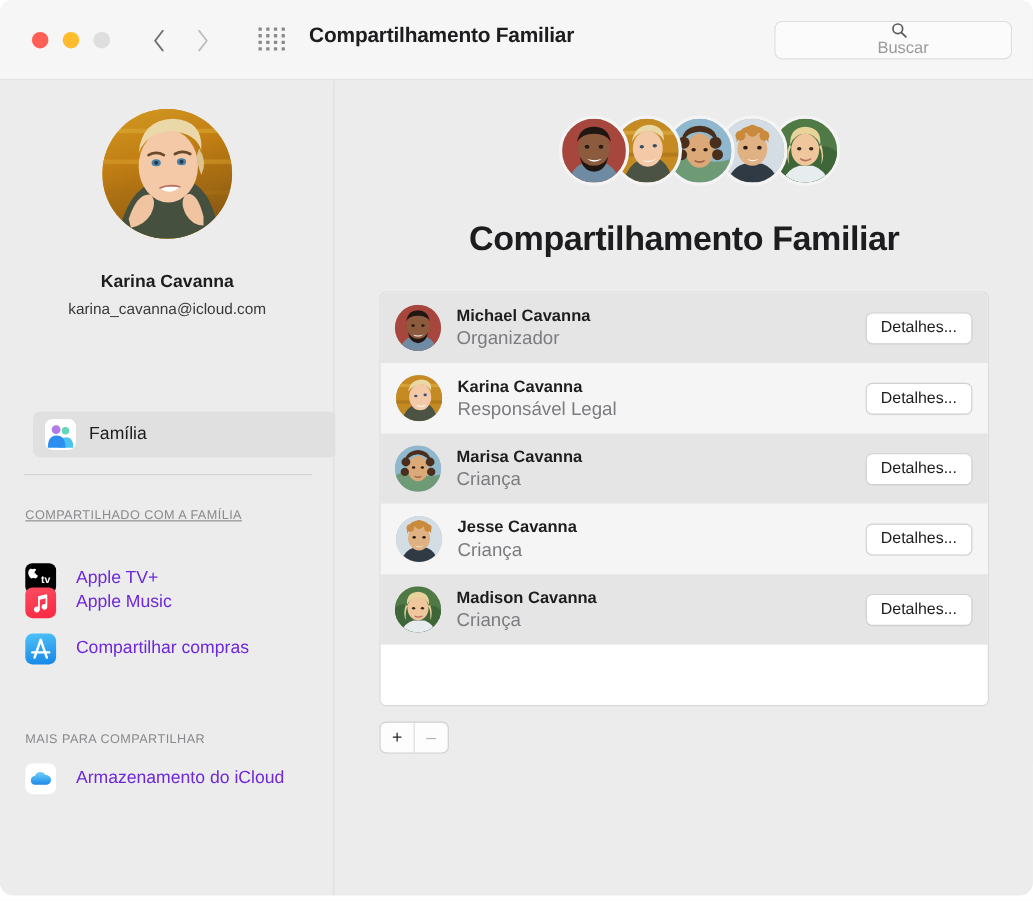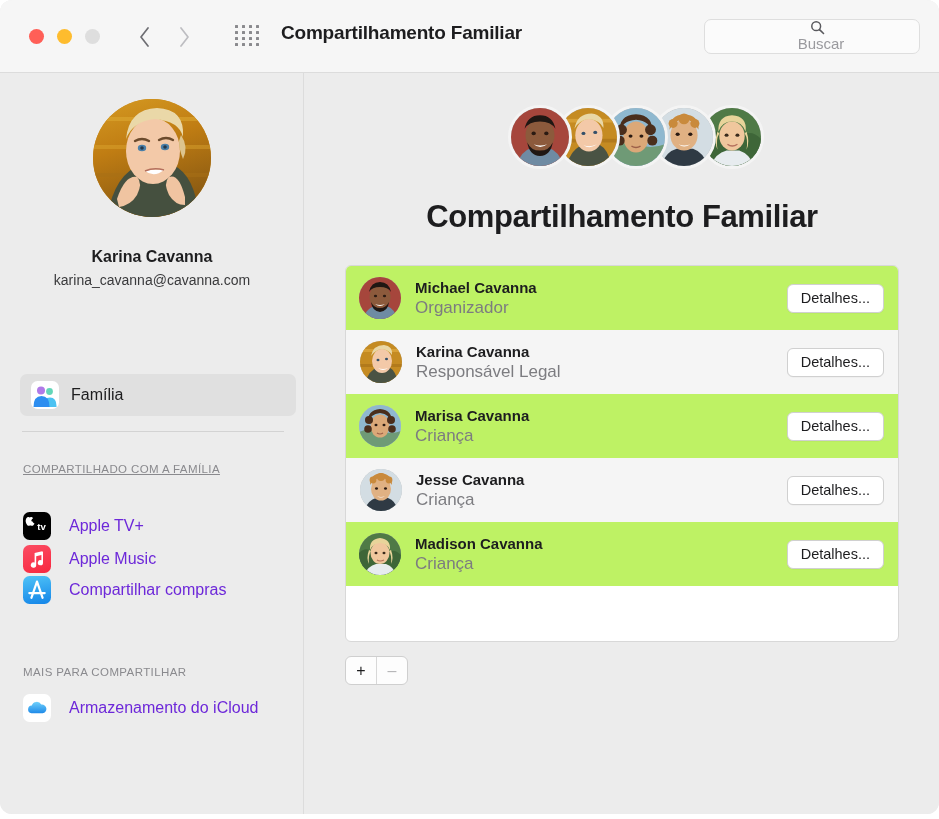--- a/index.html
+++ b/index.html
@@ -134,21 +134,21 @@
     position: absolute;
     top: 199px;
     left: 0; width: 304px;
     text-align: center;
     font-size: 14px;
     color: #3a3a3c;
   }
 
   #family-row {
     position: absolute;
-    left: 20px;
+    left: 30px;
     top: 301px;
     width: 276px;
     height: 42px;
     border-radius: 7px;
     background: #e0e0e0;
     display: flex;
     align-items: center;
     box-sizing: border-box;
     padding-left: 11px;
   }
@@ -251,21 +251,21 @@
   }
   .member-row {
     position: relative;
     height: 64px;
     display: flex;
     align-items: center;
     box-sizing: border-box;
     padding-left: 14px;
   }
   .member-row.alt { background: #f5f5f5; }
-  .member-row.plain { background: #bef264; padding-left: 13px; }
+  .member-row.plain { background: #e5e5e5; padding-left: 13px; }
   .member-av {
     width: 42px; height: 42px;
     border-radius: 50%;
     overflow: hidden;
     flex: 0 0 auto;
     background: #bbb;
   }
   .member-text {
     margin-left: 14px;
     flex: 1 1 auto;
@@ -403,21 +403,21 @@
         <path d="M42 42 Q49 38 56 42" fill="none" stroke="#6b4a2c" stroke-width="2.4" stroke-linecap="round"></path>
         <path d="M66 41 Q73 37 80 41" fill="none" stroke="#6b4a2c" stroke-width="2.4" stroke-linecap="round"></path>
         <path d="M52 72 Q61 79 71 71 Q62 70 52 72 Z" fill="#fff"></path>
         <path d="M52 72 Q61 68 71 71" fill="none" stroke="#b5705d" stroke-width="1.6"></path>
         <path d="M24 100 Q32 76 44 78 Q50 84 44 96 Q38 106 26 108 Z" fill="#f0c4a1"></path>
         <path d="M92 98 Q86 74 76 78 Q70 84 76 96 Q82 106 92 106 Z" fill="#f0c4a1"></path>
       </svg>
     </div>
 
     <div id="user-name">Karina Cavanna</div>
-    <div id="user-email">karina_cavanna@cavanna.com</div>
+    <div id="user-email">karina_cavanna@icloud.com</div>
 
     <div id="family-row">
       <span class="appicon" style="background:#ffffff;">
         <svg viewBox="0 0 28 28" width="28" height="28">
           <circle cx="10" cy="9.5" r="4" fill="#b07ae8"></circle>
           <circle cx="18.5" cy="10.5" r="3.4" fill="#63d6b8"></circle>
           <path d="M12 26 Q12 16.5 19 16.5 Q25.5 16.5 25.5 25 L25.5 26 Z" fill="#4cc2f2"></path>
           <path d="M2.5 26 Q2.5 15 10.5 15 Q18.5 15 18.5 26 Z" fill="#2d8ef0"></path>
         </svg>
       </span>
@@ -431,21 +431,21 @@
     <div class="side-item" style="top:436px">
       <span class="appicon" style="background:#000;">
         <svg viewBox="0 0 28 28" width="28" height="28">
           <path d="M9.3 10.2 c-.1-1.4 .9-2.6 1.8-3.2 -.6-.9-1.6-1.1-2.1-1.1 -.1 0-.1 0-.1 0 -.5 .1 -1 .3-1.3 .3 -.3 0-.8-.3-1.3-.3 -1 0-2 .6-2.5 1.6 -1 1.9-.3 4.6 .8 6.1 .5 .7 1 1.5 1.8 1.5 .7 0 1-.4 1.9-.4 .9 0 1.1 .4 1.9 .4 .8 0 1.3-.7 1.8-1.4 .3-.5 .5-.9 .6-1.2 -1.4-.6-2.2-1.8-2.3-2.3z" fill="#fff" transform="translate(-0.5,-0.5) scale(0.95)"></path>
           <text x="14.2" y="18.2" font-family="Liberation Sans, sans-serif" font-size="9.6" font-weight="700" fill="#ffffff">tv</text>
         </svg>
       </span>
       <span class="label">Apple TV+</span>
     </div>
 
-    <div class="side-item" style="top:469px">
+    <div class="side-item" style="top:458px">
       <span class="appicon" style="background:linear-gradient(160deg,#fb4d63,#f8273f);">
         <svg viewBox="0 0 28 28" width="28" height="28">
           <path d="M19.2 6.2 L11.6 8 v9.6 a2.7 2.7 0 1 0 1.6 2.45 V11.2 l5.2-1.25 v5.4 a2.6 2.6 0 1 0 1.6 2.35 V6.9 Z" fill="#fff"></path>
         </svg>
       </span>
       <span class="label">Apple Music</span>
     </div>
 
     <div class="side-item" style="top:500px">
       <span class="appicon" style="background:linear-gradient(170deg,#4fc3f7,#1485e8);">

